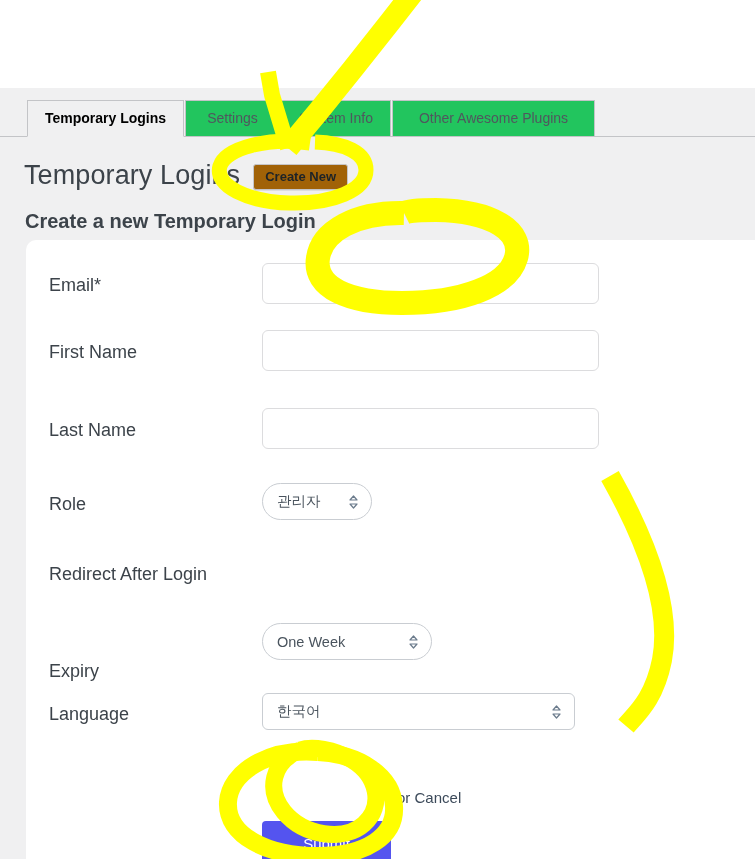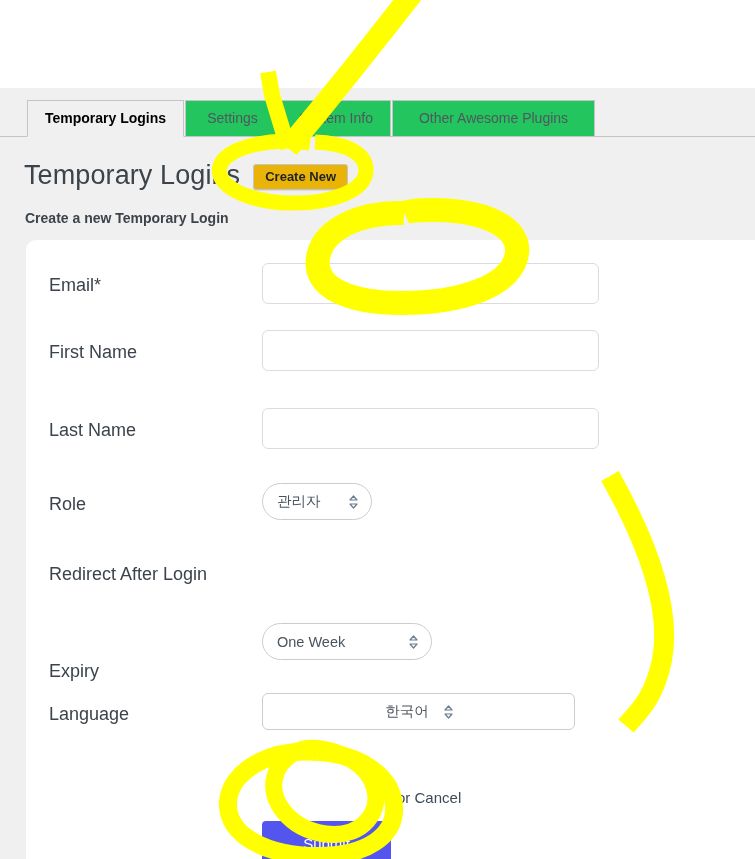--- a/index.html
+++ b/index.html
@@ -89,35 +89,35 @@
   }
   .page-title {
     font-size: 27px;
     font-weight: 400;
     color: #3c434a;
     letter-spacing: 0.1px;
   }
   .create-new-btn {
     box-sizing: border-box;
     padding: 4px 11px 5px 11px;
-    background: #eab308;
+    background: #a16207;
     border: 1px solid #c5c5c8;
     border-radius: 3px;
     font-size: 13px;
     font-weight: bold;
     color: #1d2327;
     cursor: pointer;
     margin-top: 3px;
     box-shadow: 0 1px 0 #dcdcde;
   }
   .section-subtitle {
     position: absolute;
     left: 25px;
     top: 210px;
-    font-size: 14px;
+    font-size: 20px;
     font-weight: bold;
     color: #3c434a;
   }
 
   
   .form-card {
     position: absolute;
     left: 26px;
     top: 240px;
     width: 745px;
@@ -209,21 +209,21 @@
   #label-first    { top: 12px; }
   #label-last     { top: 12px; }
   #label-role     { top: 11px; }
   #label-redirect { top: 11px; }
   #label-expiry   { top: 17px; margin-top: 21px; }
   #label-language { top: 11px; }
 
   #select-role     { top: 0; width: 110px; }
   #select-redirect { top: 0; width: 220px; }
   #select-expiry   { top: 0; width: 170px; justify-content: space-between; }
-  #select-language { top: 0; width: 313px; border-radius: 6px; justify-content: center; }
+  #select-language { top: 0; width: 313px; border-radius: 6px; }
 
   
   .submit-btn {
     position: absolute;
     left: 236px;
     top: 0;
     width: 129px;
     height: 45px;
     background: #5454ef;
     border: none;

